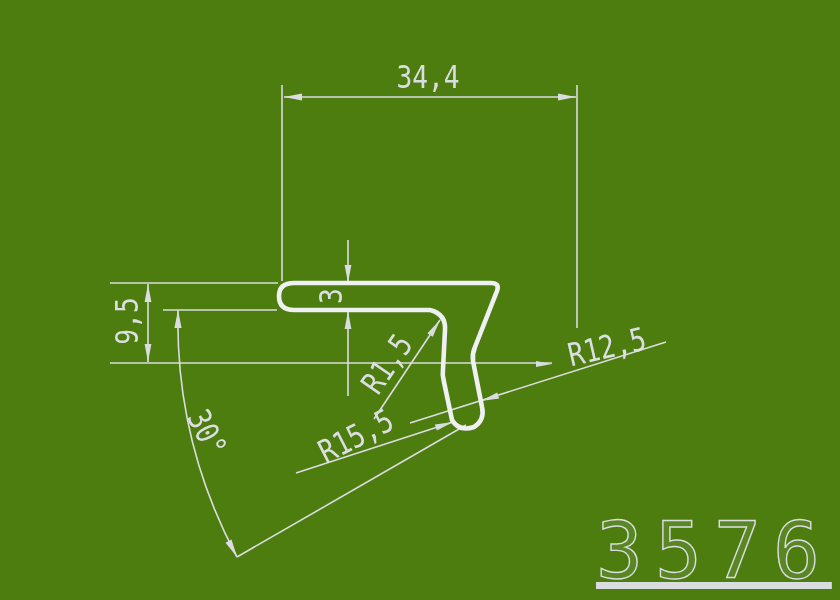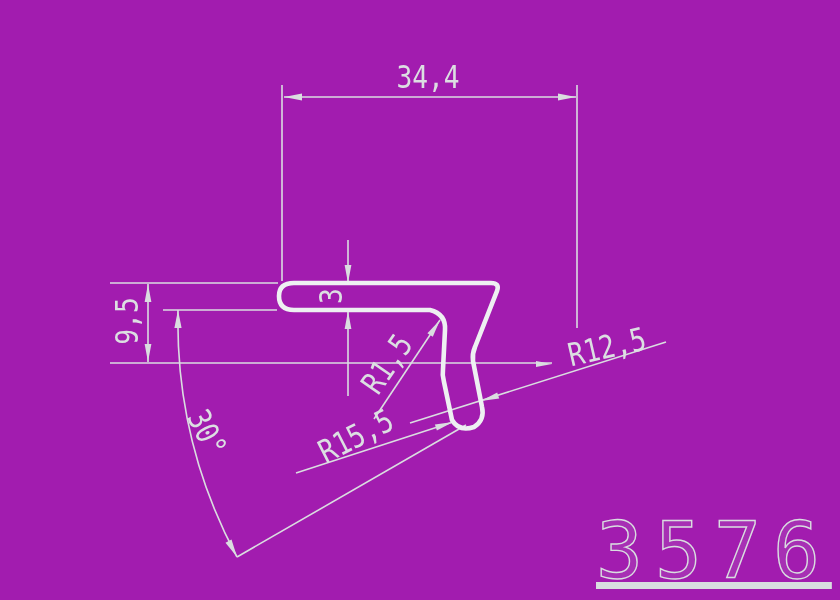--- a/index.html
+++ b/index.html
@@ -1,18 +1,18 @@
 <!DOCTYPE html>
 <html><head>
 <meta charset="utf-8">
 <style>
   html,body{margin:0;padding:0;background:#16181c;}
   #stage{
     position:relative;width:840px;height:600px;overflow:hidden;
-    background:#a21caf;
+    background:#4d7c0f;
     font-family:"DejaVu Sans Mono","Liberation Mono",monospace;
   }
   #linework{position:absolute;left:0;top:0;}
   .dim-label{
     position:absolute;
     color:#dcdfe2;
     font-size:32px;
     white-space:nowrap;
     transform-origin:center center;
     line-height:1;

